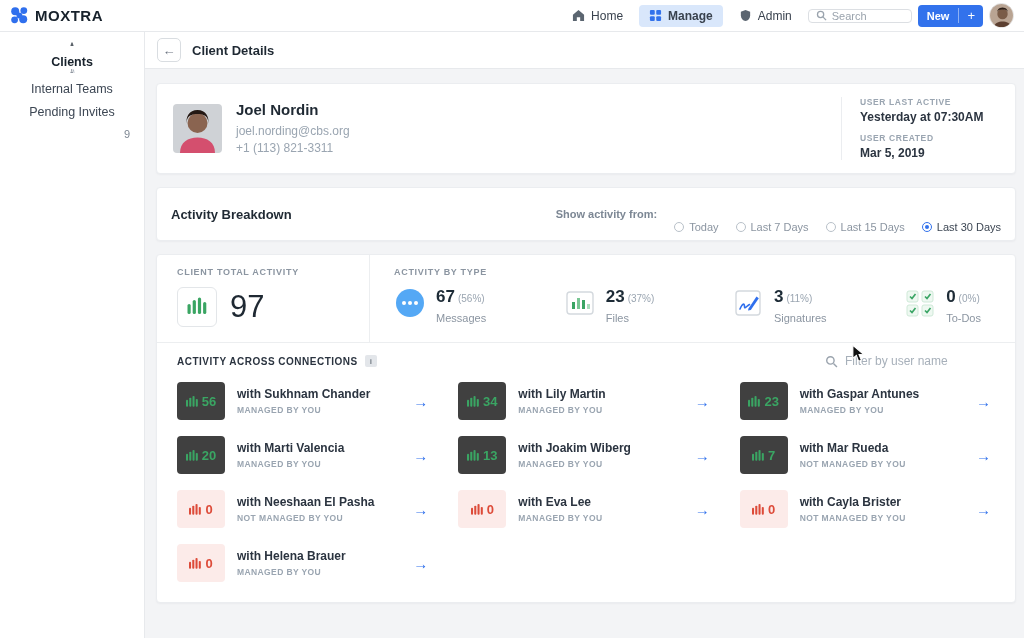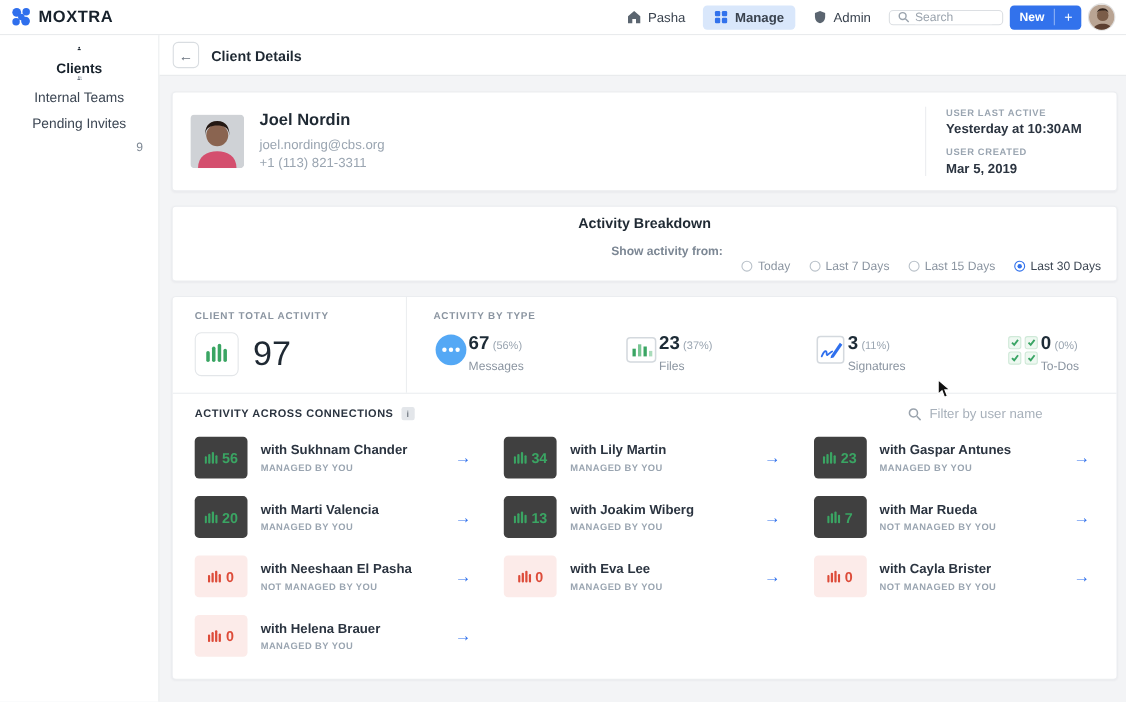--- a/index.html
+++ b/index.html
@@ -40,40 +40,40 @@
   .profile { display:flex; align-items:center; padding:13px 16px; }
   .profile-avatar { width:49px; height:49px; border-radius:4px; overflow:hidden; flex:none; }
   .profile-info { margin-left:14px; }
   .profile-name { font-size:15px; font-weight:700; color:#1f2933; margin-bottom:5px; }
   .profile-email, .profile-phone { font-size:12px; color:#9aa5b1; line-height:17px; }
   .profile-meta { margin-left:auto; border-left:1px solid #ebedf0; padding-left:18px; width:158px; display:flex; flex-direction:column; gap:9px; }
   .meta-label { font-size:8.5px; font-weight:700; letter-spacing:.6px; color:#9aa5b1; margin-bottom:3px; }
   .meta-value { font-size:12px; font-weight:700; color:#2b3440; }
 
   
-  .strip { display:flex; align-items:center; padding:7px 14px;flex-direction:column; }
+  .strip { display:flex; align-items:center; padding:7px 14px; }
   .strip-title { font-size:13px; font-weight:700; color:#1f2933; }
   .strip-right { margin-left:auto; display:flex; align-items:center; gap:17px; }
   .show-label { font-size:11px; font-weight:700; color:#7c8794; }
   .radio-opt { display:flex; align-items:center; gap:5px; font-size:11px; color:#8b95a1; cursor:pointer;margin-top:26px; }
   .radio { width:10px; height:10px; border:1px solid #b9c1c9; border-radius:50%; position:relative; background:#fff; flex:none; }
   .radio-opt.selected .radio { border-color:#3272ec; }
   .radio-opt.selected .radio::after { content:''; position:absolute; inset:2px; background:#3272ec; border-radius:50%; }
   .radio-opt.selected { color:#3c4653; }
 
   
   .stats-row { display:flex; border-bottom:1px solid #eceef0; }
   .caps { font-size:9px; font-weight:700; letter-spacing:.7px; color:#8b95a1; }
   .total-box { width:213px; border-right:1px solid #eceef0; padding:12px 14px 15px 20px; flex:none; }
   .total-line { display:flex; align-items:center; gap:13px; margin-top:10px; }
   .icon-box { width:40px; height:40px; border:1px solid #e3e6e9; border-radius:6px; display:flex; align-items:center; justify-content:center; background:#fff; }
   .total-num { font-size:31px; color:#1f2933; }
   .bytype-box { flex:1; padding:12px 34px 15px 24px; min-width:0; }
   .type-list { display:flex; justify-content:space-between; margin-top:10px; }
-  .type-item { display:flex; align-items:flex-start; }
+  .type-item { display:flex; gap:10px; align-items:flex-start; }
   .type-num { font-size:17px; font-weight:700; color:#1d2b36; }
   .type-pct { font-size:10px; color:#9aa5b1; font-weight:400; margin-left:3px; }
   .type-label { font-size:11px; color:#8b95a1; margin-top:5px; }
 
   
   .conn-section { padding:11px 20px 20px; }
   .conn-head { display:flex; align-items:center; gap:7px; }
   .conn-title { font-size:10px; font-weight:700; letter-spacing:.5px; color:#2b3440; }
   .info-chip { width:12px; height:12px; border-radius:2px; background:#e3e6ea; color:#757d86; font-size:8px; font-weight:700; display:flex; align-items:center; justify-content:center; font-style:normal; }
   .conn-filter { margin-left:auto; display:flex; align-items:center; gap:7px; }
@@ -102,21 +102,21 @@
       <circle cx="13.2" cy="13.2" r="4" fill="#2f6fed"></circle>
       <circle cx="9.4" cy="9.4" r="3" fill="#2f6fed"></circle>
     </svg>
     <span class="logo-text">MOXTRA</span>
   </div>
   <div class="top-right">
     <div class="nav-item">
       <svg width="13" height="13" viewBox="0 0 14 14">
           <path d="M7 1 L13 6.2 V13 H8.8 V9 H5.2 V13 H1 V6.2 Z" fill="#5b6570"></path>
         </svg>
-      <span>Pasha</span>
+      <span>Home</span>
     </div>
     <div class="nav-item active">
       <svg width="13" height="13" viewBox="0 0 14 14">
         <rect x="1" y="1" width="5.2" height="5.2" rx="1.2" fill="#3272ec"></rect>
           <rect x="7.8" y="1" width="5.2" height="5.2" rx="1.2" fill="#3272ec"></rect>
         <rect x="1" y="7.8" width="5.2" height="5.2" rx="1.2" fill="#3272ec"></rect>
           <rect x="7.8" y="7.8" width="5.2" height="5.2" rx="1.2" fill="#3272ec"></rect>
       </svg>
       <span>Manage</span>
     </div>
@@ -194,21 +194,21 @@
           </svg>
         </div>
         <div class="profile-info">
           <div class="profile-name">Joel Nordin</div>
           <div class="profile-email">joel.nording@cbs.org</div>
           <div class="profile-phone">+1 (113) 821-3311</div>
         </div>
         <div class="profile-meta">
           <div>
             <div class="meta-label">USER LAST ACTIVE</div>
-            <div class="meta-value">Yesterday at 10:30AM</div>
+            <div class="meta-value">Yesterday at 07:30AM</div>
           </div>
           <div>
             <div class="meta-label">USER CREATED</div>
             <div class="meta-value">Mar 5, 2019</div>
           </div>
         </div>
       </div>
 
       <div class="card strip">
         <span class="strip-title">Activity Breakdown</span>

